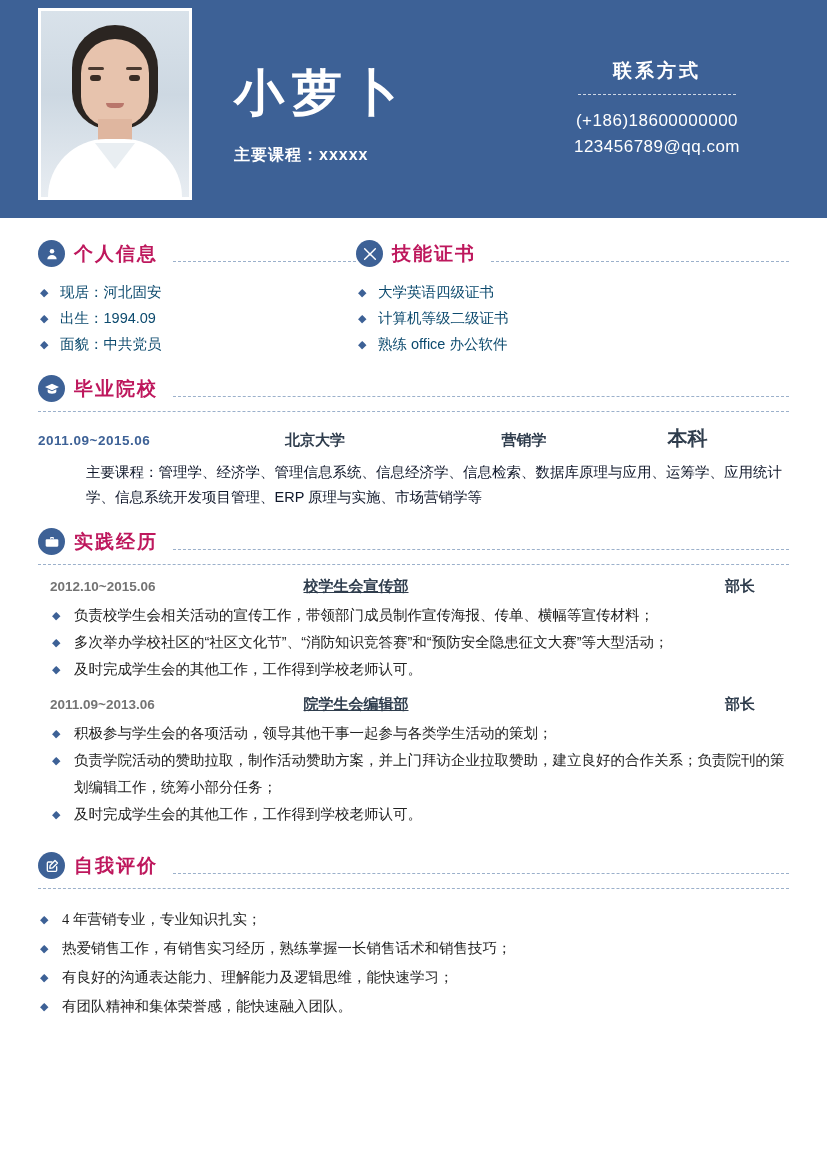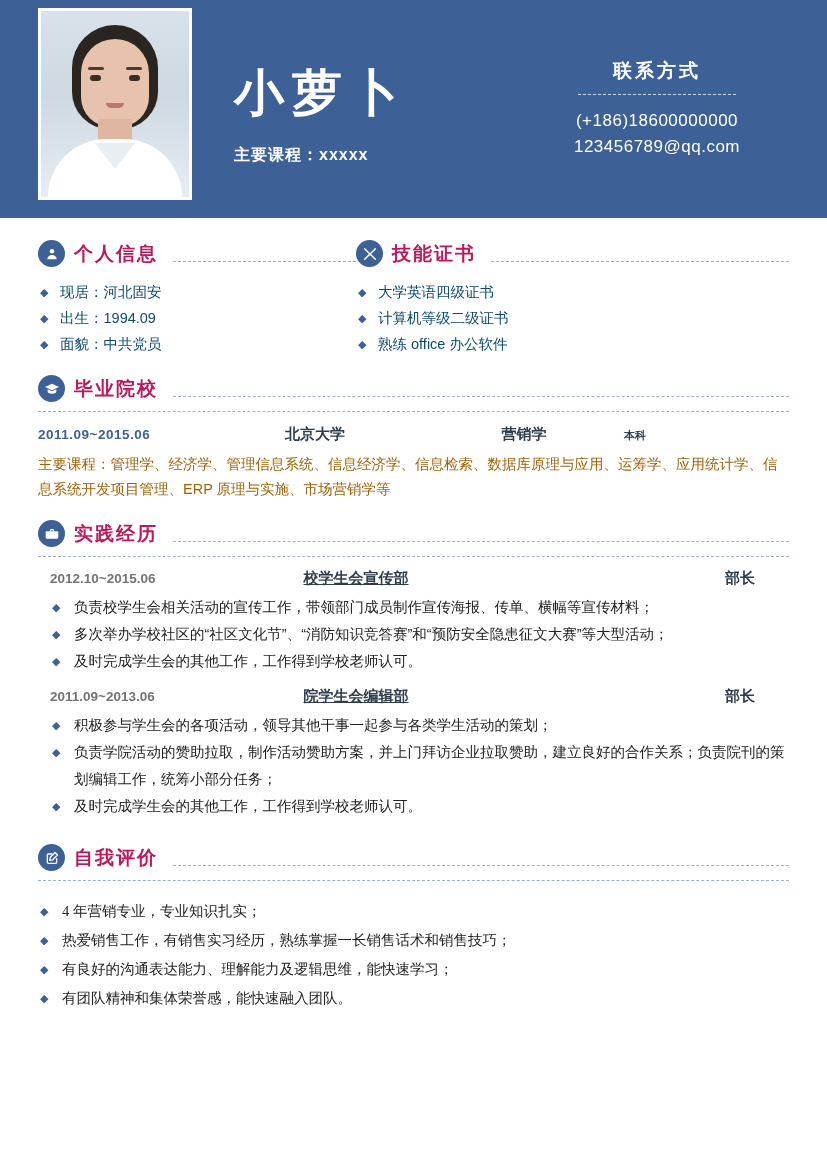--- a/index.html
+++ b/index.html
@@ -189,26 +189,27 @@
     color: #2f3d4d;
   }
   .edu-date {
     width: 168px; flex: 0 0 168px;
     color: #3d6196;
     font-size: 13.5px;
     letter-spacing: .5px;
   }
   .edu-school { width: 218px; flex: 0 0 218px; text-align: center; font-size: 15px; }
   .edu-major { width: 200px; flex: 0 0 200px; text-align: center; font-size: 15px; }
-  .edu-degree { flex: 1 1 auto; text-align: left; font-size: 11px; padding-right: 38px; }
+  .edu-degree { flex: 1 1 auto; text-align: center; font-size: 20px; padding-right: 38px; }
   .edu-courses {
     margin-top: 8px;
     font-size: 14.5px;
     line-height: 25px;
-    color: #a16207;
+    color: #0f172a;
+    margin-left: 48px;
   }
 
   
   .exp-block { margin-top: 12px; }
   .exp-row {
     display: flex;
     align-items: baseline;
     font-weight: bold;
     color: #2f3d4d;
     padding-left: 12px;

